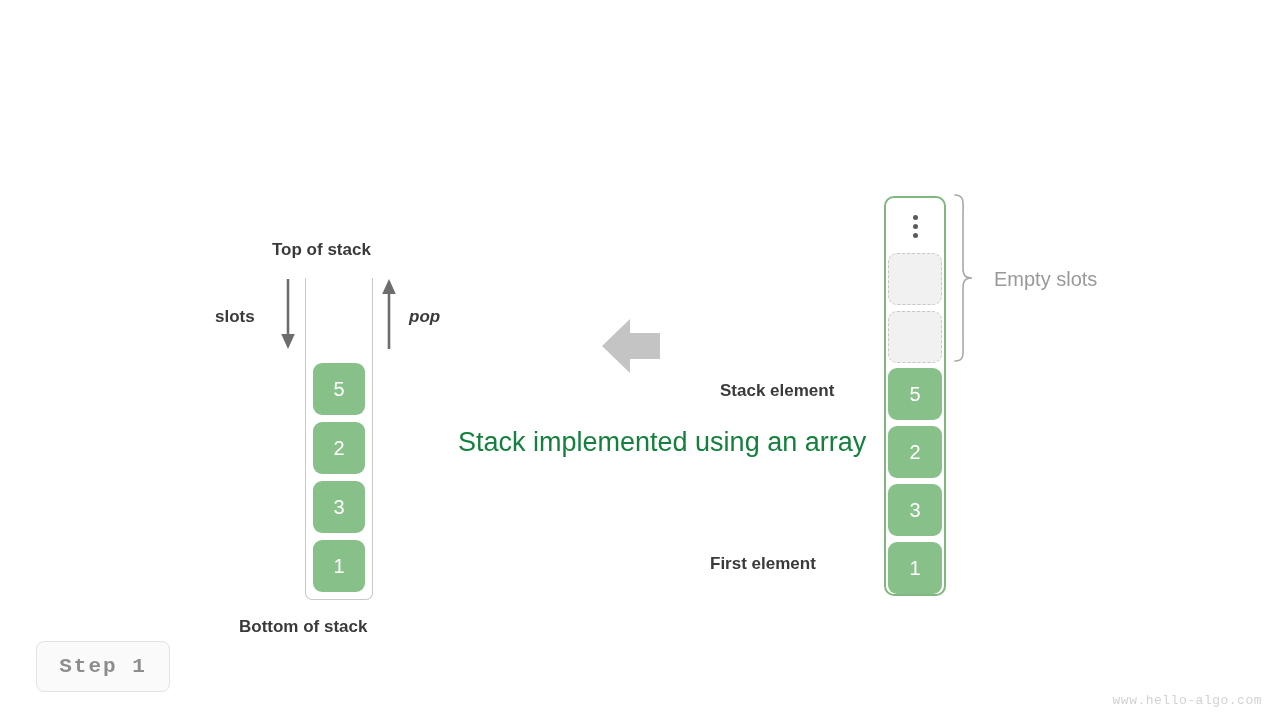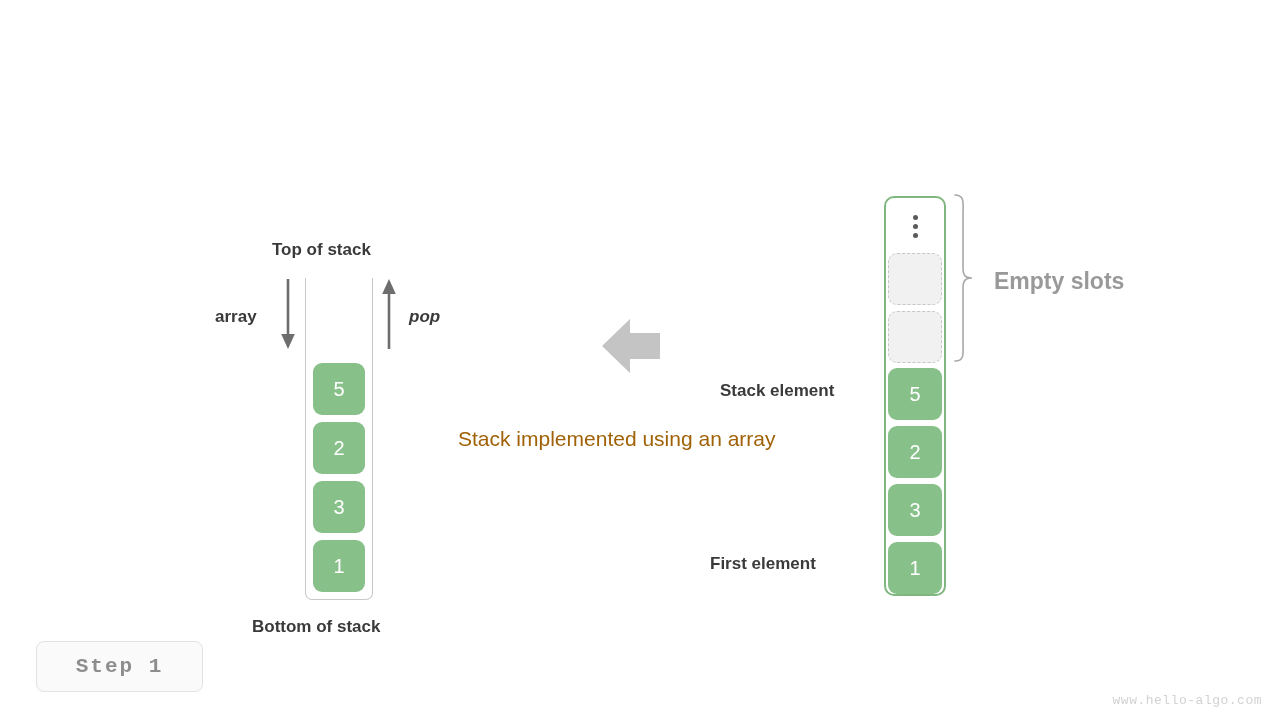--- a/index.html
+++ b/index.html
@@ -21,31 +21,31 @@
     font-family: "Liberation Sans", sans-serif;
     font-weight: bold;
     font-size: 17px;
     color: #3a3a3a;
     white-space: nowrap;
   }
 
   .label-muted {
     position: absolute;
     font-family: "Liberation Sans", sans-serif;
-    font-weight: bold;
-    font-size: 23px;
+    font-weight: normal;
+    font-size: 20px;
     color: #999999;
     white-space: nowrap;
   }
 
   .caption {
     position: absolute;
     font-family: "Liberation Sans", sans-serif;
-    font-size: 21px;
-    color: #a16207;
+    font-size: 27px;
+    color: #15803d;
     white-space: nowrap;
   }
 
   
   #left-stack-container {
     position: absolute;
     left: 305px;
     top: 278px;
     width: 68px;
     height: 322px;
@@ -142,21 +142,21 @@
     height: 5px;
     border-radius: 50%;
     background: #5a5a5a;
   }
 
   
   #step-badge {
     position: absolute;
     left: 36px;
     top: 641px;
-    width: 167px;
+    width: 134px;
     height: 51px;
     border: 1px solid #e2e2e2;
     border-radius: 8px;
     background: #fafafa;
     display: flex;
     align-items: center;
     justify-content: center;
     font-family: "Liberation Mono", monospace;
     font-size: 21px;
     font-weight: bold;
@@ -175,42 +175,42 @@
     color: #d2d2d2;
     letter-spacing: 0.5px;
     white-space: nowrap;
   }
 </style>
 </head>
 <body>
 
 <div class="label-bold" style="left:272px; top:240px;">Top of stack</div>
 
-<div class="label-bold" style="left:215px; top:307px;">array</div>
+<div class="label-bold" style="left:215px; top:307px;">slots</div>
 
 <div class="label-bold" style="left:409px; top:307px;font-style:italic;">pop</div>
 
 <svg class="op-arrow" style="left:277px; top:278px;" width="22" height="72" viewBox="0 0 22 72">
   <line x1="11" y1="1" x2="11" y2="58" stroke="#6d6d6d" stroke-width="2.6"></line>
   <polygon points="11,71 4.2,56 17.8,56" fill="#6d6d6d"></polygon>
 </svg>
 
 <svg class="op-arrow" style="left:378px; top:278px;" width="22" height="72" viewBox="0 0 22 72">
   <line x1="11" y1="71" x2="11" y2="14" stroke="#6d6d6d" stroke-width="2.6"></line>
   <polygon points="11,1 4.2,16 17.8,16" fill="#6d6d6d"></polygon>
 </svg>
 
 <div id="left-stack-container">
   <div class="stack-cell" style="top:85px;">5</div>
   <div class="stack-cell" style="top:144px;">2</div>
   <div class="stack-cell" style="top:203px;">3</div>
   <div class="stack-cell" style="top:262px;">1</div>
 </div>
 
-<div class="label-bold" style="left:252px; top:617px;">Bottom of stack</div>
+<div class="label-bold" style="left:239px; top:617px;">Bottom of stack</div>
 
 <svg id="transform-arrow" width="58" height="56" viewBox="0 0 58 56">
   <polygon points="0,28 28,1 28,15 58,15 58,41 28,41 28,55" fill="#c4c4c4"></polygon>
 </svg>
 
 <div class="caption" style="left:458px; top:427px;">Stack implemented using an array</div>
 
 <div class="label-muted" style="left:994px; top:268px;">Empty slots</div>
 
 <svg style="position:absolute; left:952px; top:193px;" width="24" height="170" viewBox="0 0 24 170">

